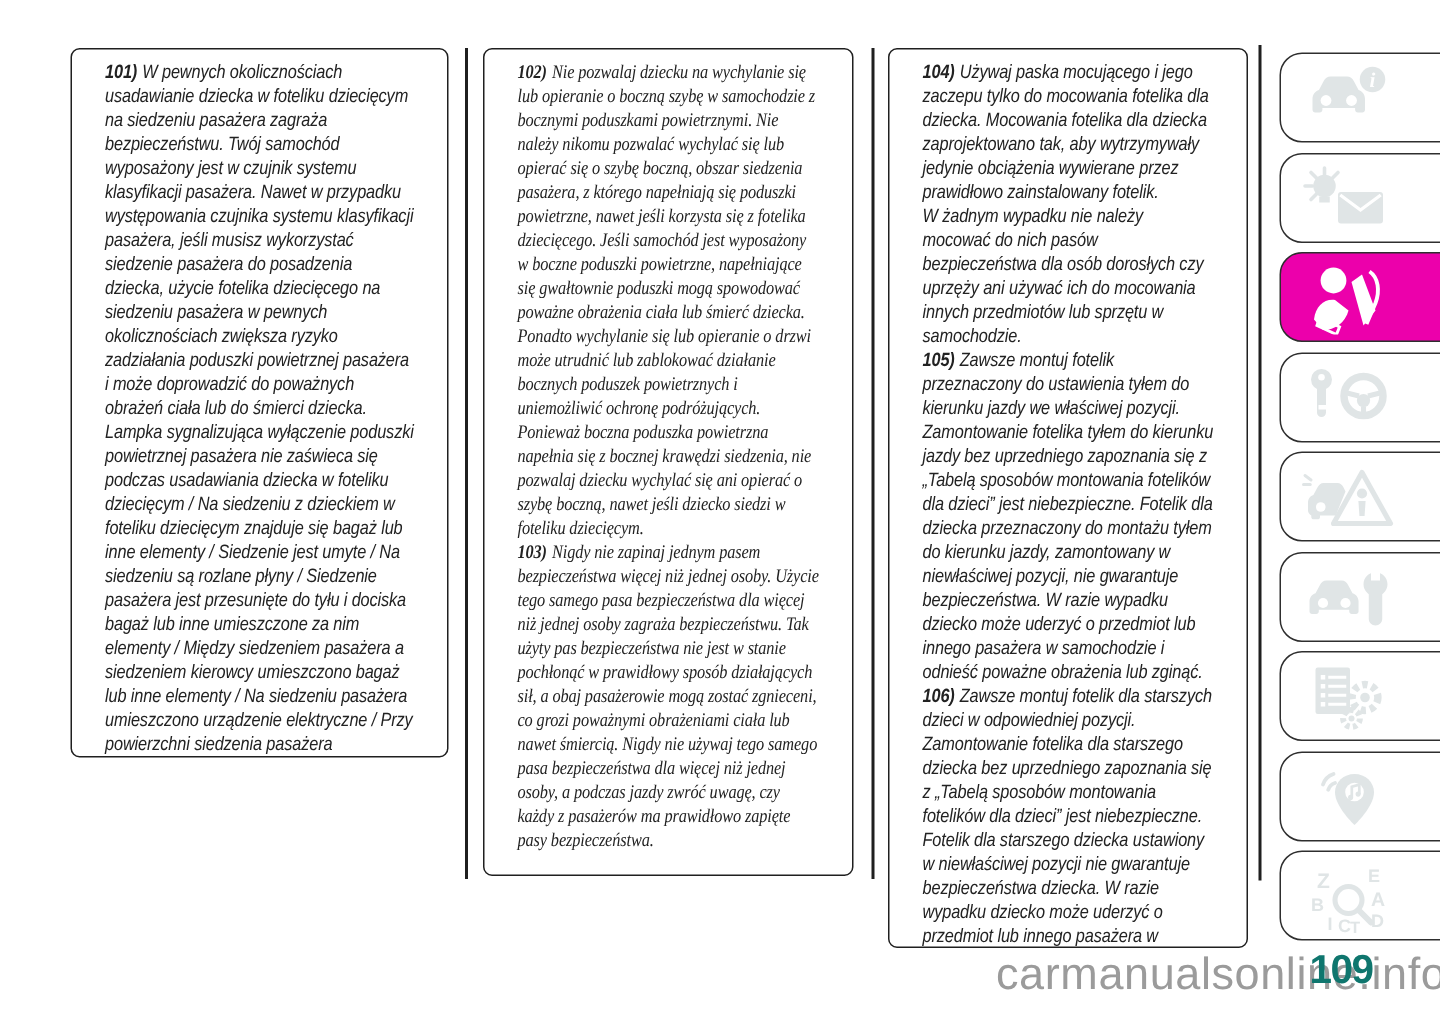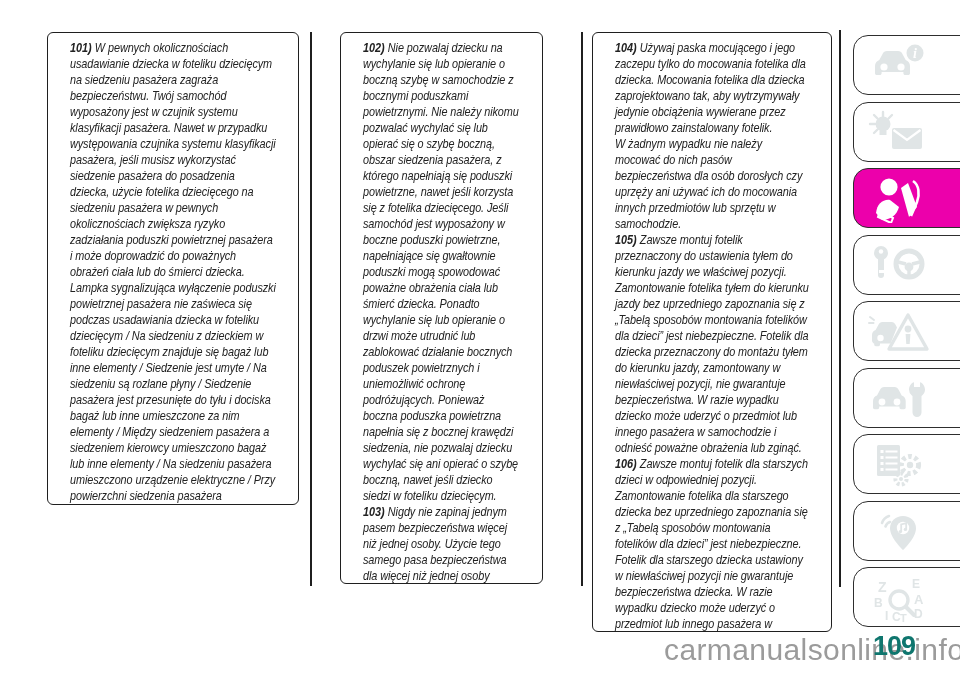--- a/index.html
+++ b/index.html
@@ -1,21 +1,21 @@
 <!DOCTYPE html>
 <html style="--accent: #EC00AB; --icon: #E0E5E6; --border: #1F1F1F; --text: #222222; --watermark: #9B9B9B;"><head>
 <meta charset="utf-8">
 <style>
   html,body{margin:0;padding:0;overflow:hidden;}
   body{width:960px;height:678px;position:relative;background:#ffffff;
        font-family:"Liberation Sans",sans-serif;}
   .textbox{position:absolute;border:1.6px solid var(--border,#1f1f1f);border-radius:6px;
            box-sizing:border-box;padding:7px 22px;overflow:hidden;background:#fff;}
   .box1{left:47px;top:32px;width:252px;height:473px;border-left-width:1.4px;}
-  .box2{left:340px;top:32px;width:203px;height:552px;}
+  .box2{left:322px;top:32px;width:247px;height:552px;font-family:Liberation Serif, serif;}
   .box3{left:592px;top:32px;width:240px;height:600px;}
   .flow{width:117.6%;transform:scaleX(0.85);transform-origin:0 0;}
   .note{margin:0;font-style:italic;font-size:12.8px;line-height:16px;
         letter-spacing:-0.1px;color:var(--text,#222);}
   .note-num{font-weight:bold;margin-right:4px;}
   .note-text{white-space:pre-line;}
   .vline{position:absolute;width:2px;background:var(--border,#1f1f1f);}
   .v1{left:310px;top:32px;height:554px;}
   .v2{left:581px;top:32px;height:554px;}
   .v3{left:839px;top:30px;height:557px;}

